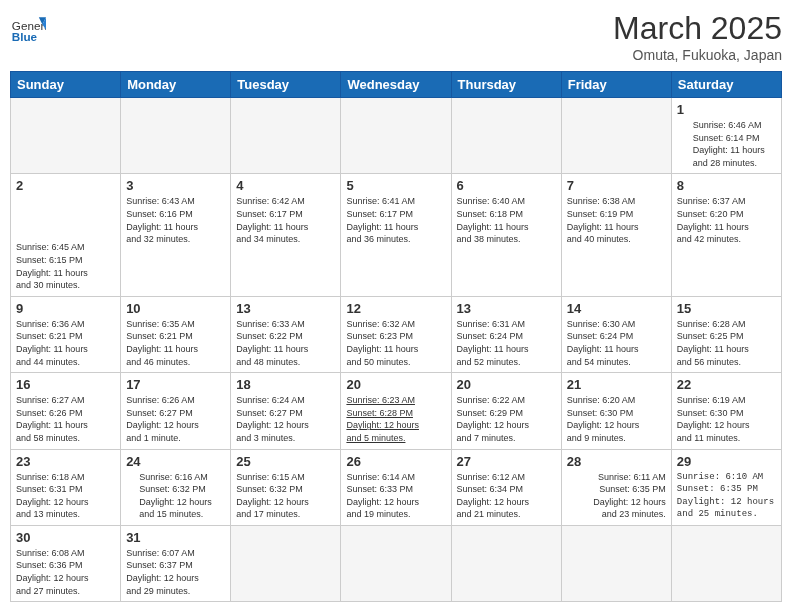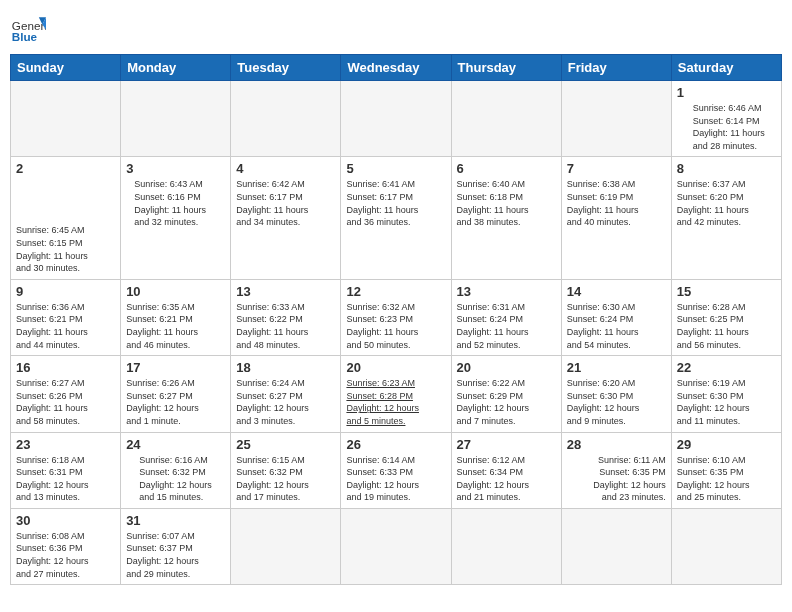--- a/index.html
+++ b/index.html
@@ -82,20 +82,24 @@
 
 <div class="header">
   <div class="logo">
     <svg class="logo-icon" viewBox="0 0 40 40">
       <text x="2" y="22" font-size="13" font-family="Arial" fill="#333" font-weight="normal">General</text>
       <text x="2" y="34" font-size="13" font-family="Arial" fill="#1a6bb5" font-weight="bold">Blue</text>
       <polygon points="32,8 40,8 36,16" fill="#1a6bb5"></polygon>
       <polygon points="36,16 40,8 40,22" fill="#2980d4"></polygon>
     </svg>
   </div>
+  <div class="title-block">
+    <div class="month-year">March 2025</div>
+    <div class="location">Omuta, Fukuoka, Japan</div>
+  </div>
 </div>
 
 <table class="calendar">
   <thead>
     <tr>
     <th>Sunday</th>
         <th>Monday</th>
         <th>Tuesday</th>
         <th>Wednesday</th>
         <th>Thursday</th>
@@ -122,21 +126,21 @@
       <tr>
         <td>
           <span class="day-num">2</span>
           <div class="day-info" style="white-space: pre-line; margin-top: 48px;">Sunrise: 6:45 AM
 Sunset: 6:15 PM
 Daylight: 11 hours
 and 30 minutes.</div>
         </td>
         <td>
           <span class="day-num">3</span>
-          <div class="day-info" style="white-space: pre-line; margin-left: 8px;">Sunrise: 6:43 AM
+          <div class="day-info" style="white-space: pre-line;">Sunrise: 6:43 AM
 Sunset: 6:16 PM
 Daylight: 11 hours
 and 32 minutes.</div>
         </td>
         <td>
           <span class="day-num">4</span>
           <div class="day-info" style="white-space: pre-line;">Sunrise: 6:42 AM
 Sunset: 6:17 PM
 Daylight: 11 hours
 and 34 minutes.</div>
@@ -310,21 +314,21 @@
         </td>
         <td>
           <span class="day-num">28</span>
           <div class="day-info" style="white-space: pre-line; text-align: right;">Sunrise: 6:11 AM
 Sunset: 6:35 PM
 Daylight: 12 hours
 and 23 minutes.</div>
         </td>
         <td>
           <span class="day-num">29</span>
-          <div class="day-info" style="white-space: pre-line;">Sunrise: 6:10 AM
+          <div class="day-info" style="white-space: pre-line; font-family: Liberation Mono, monospace;">Sunrise: 6:10 AM
 Sunset: 6:35 PM
 Daylight: 12 hours
 and 25 minutes.</div>
         </td>
       </tr>
       <tr>
         <td>
           <span class="day-num">30</span>
           <div class="day-info" style="white-space: pre-line;">Sunrise: 6:08 AM
 Sunset: 6:36 PM

